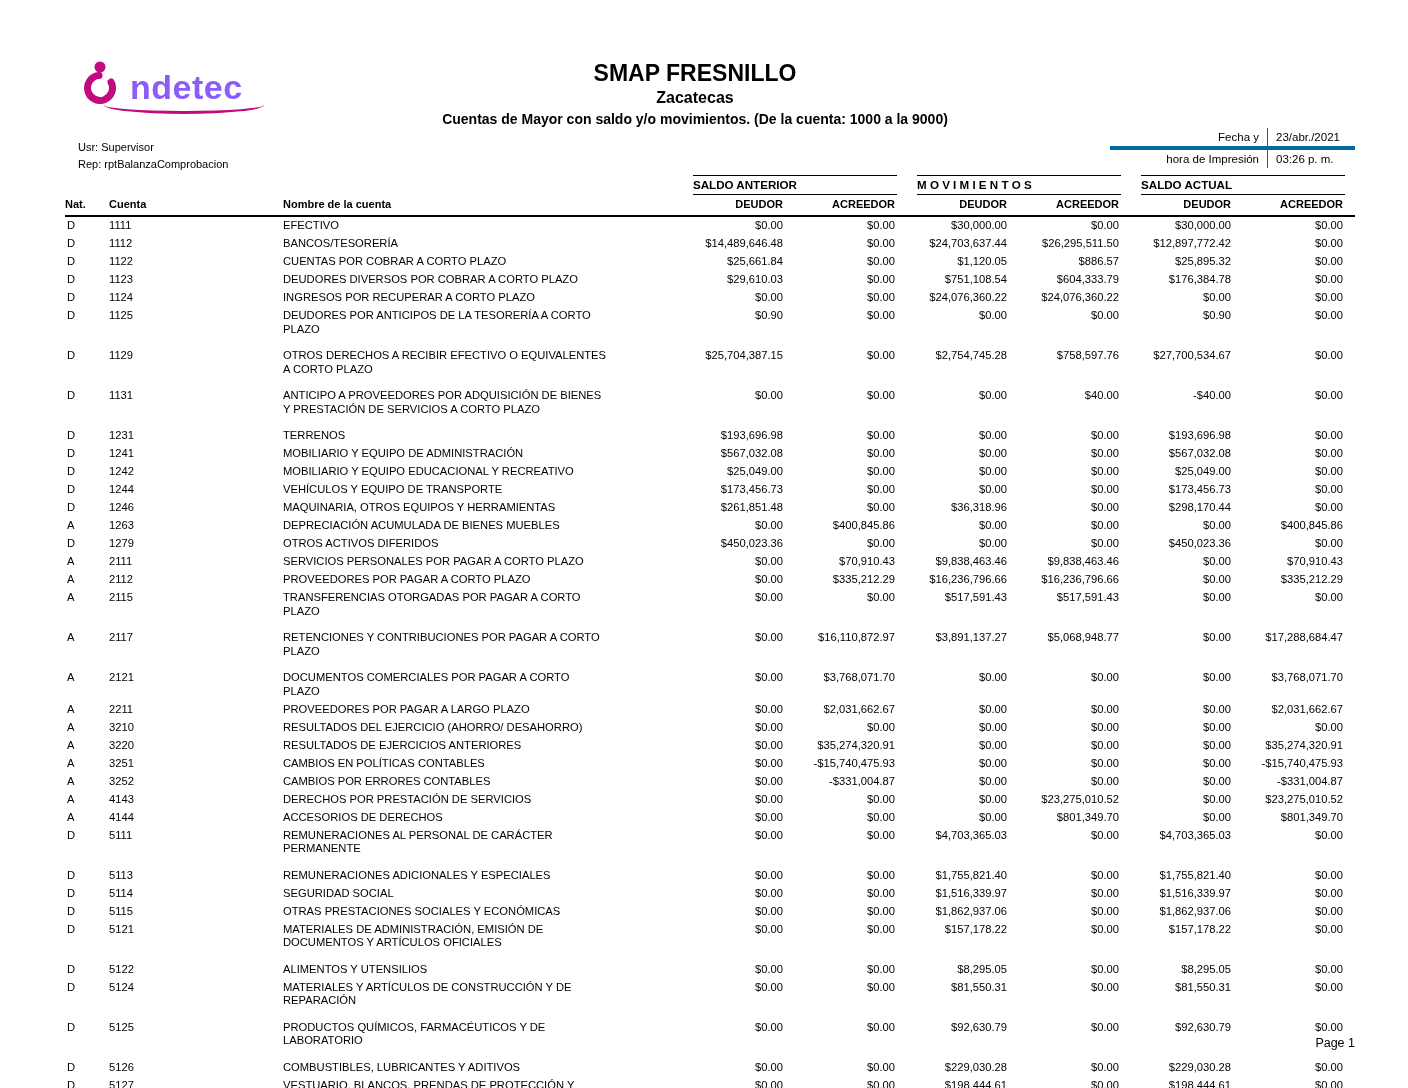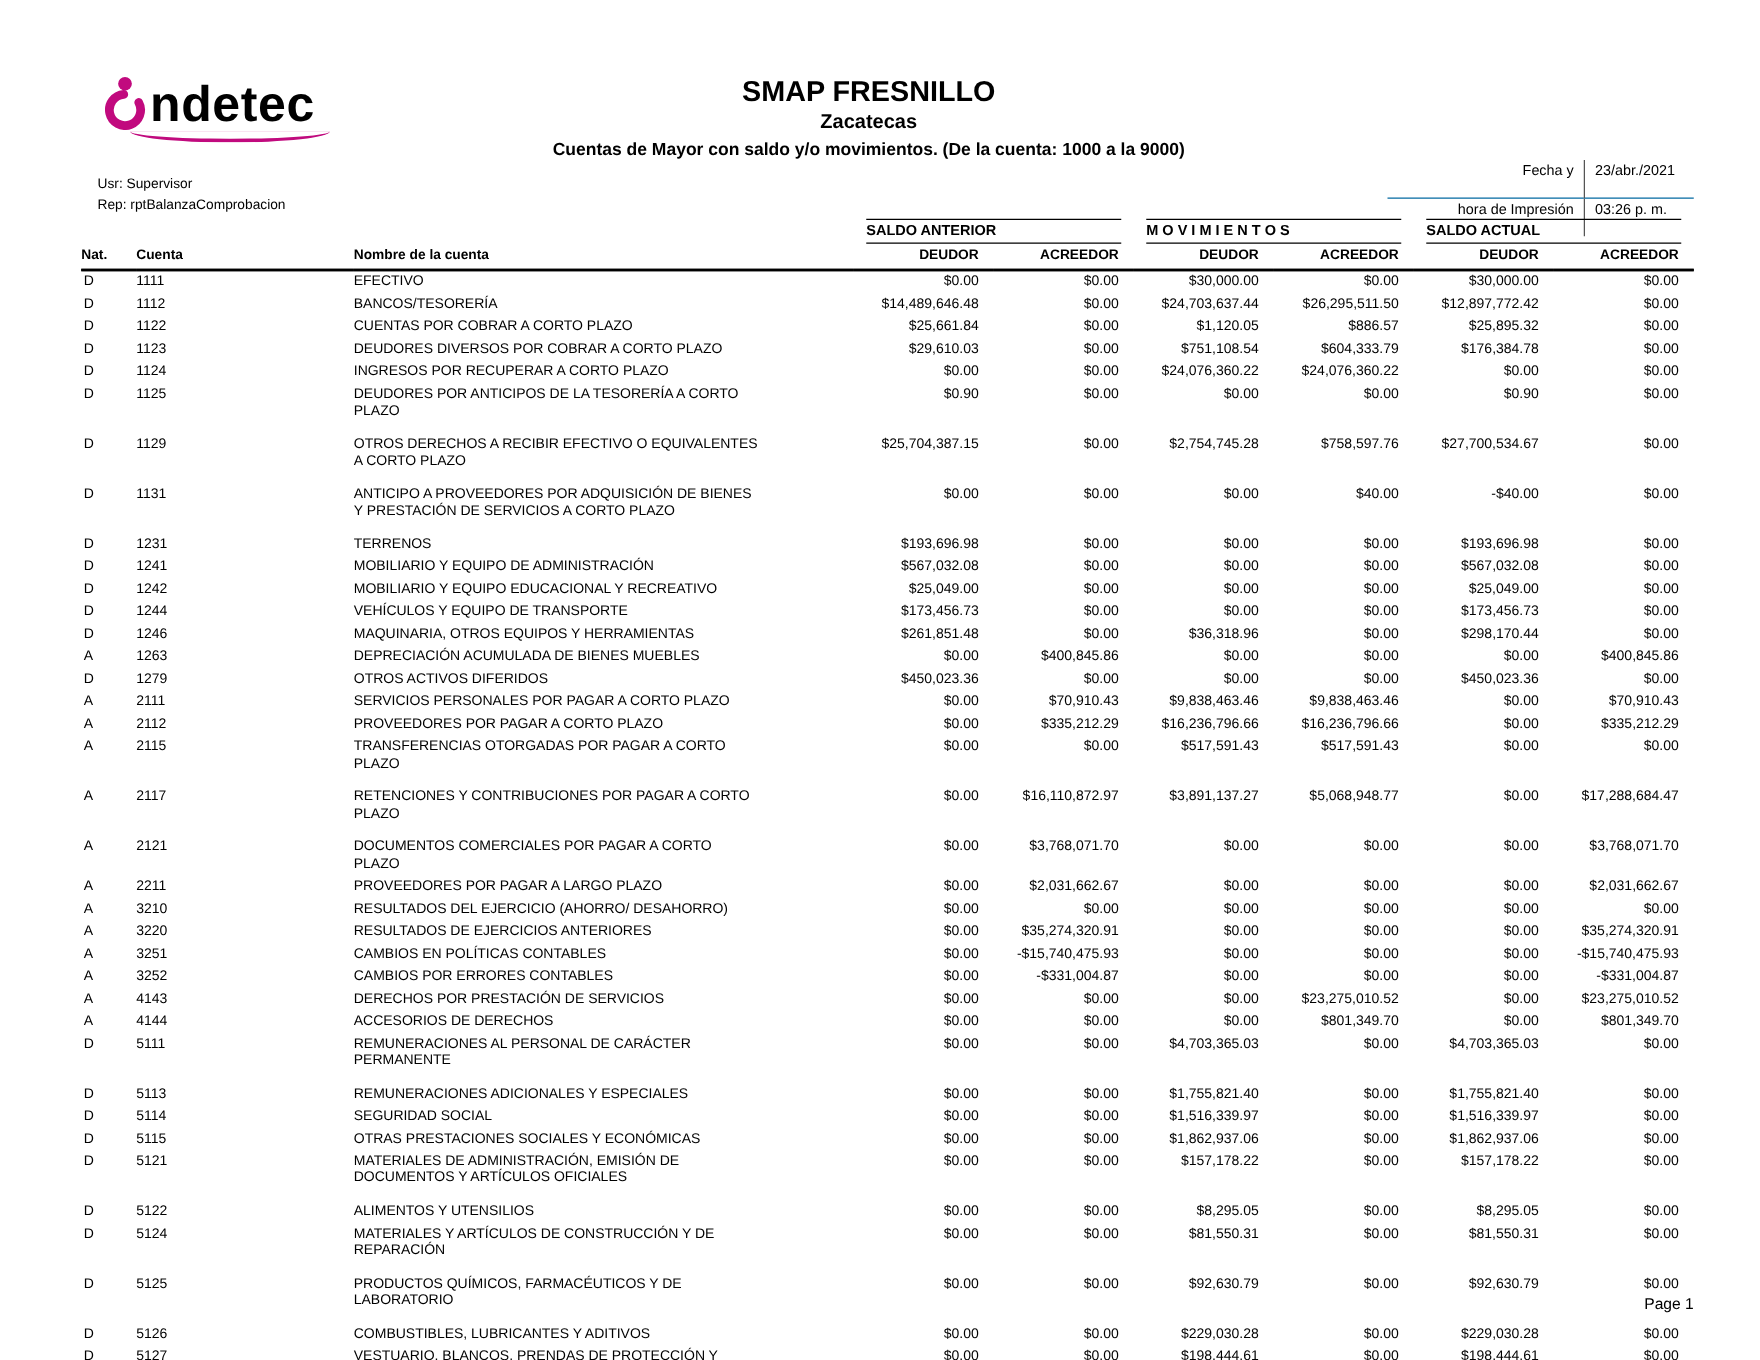--- a/index.html
+++ b/index.html
@@ -8,22 +8,22 @@
     width:1408px; height:1088px;
     font-family:"Liberation Sans","DejaVu Sans",sans-serif;
     color:#000;
   }
   .page { position:relative; width:1408px; height:1088px; background:#fff; overflow:hidden; }
 
   
   .logo { position:absolute; left:78px; top:60px; width:220px; }
   .logo-row { display:flex; align-items:flex-end; }
   .logo-text {
-    font-size:40px; font-weight:700; letter-spacing:0.5px;
-    color:#000000; line-height:1; margin-left:2px;
+    font-size:34px; font-weight:700; letter-spacing:0.5px;
+    color:#8b5cf6; line-height:1; margin-left:12px;
   }
   .logo-swoosh {
     margin-left:26px; margin-top:1px;
     width:160px; height:9px;
     border-bottom:3.5px solid #c10a7e;
     border-radius:50% / 0 0 100% 100%;
   }
 
   
   .title-block { position:absolute; left:330px; top:60px; width:730px; text-align:center; }
@@ -32,22 +32,22 @@
   .report-title    { font-size:15px; font-weight:700; line-height:23px; margin-top:2px; }
   .report-subtitle { font-size:14px; font-weight:700; line-height:20px; }
 
   
   .meta-block {
     position:absolute; right:53px; top:128px; width:245px;
     font-size:11.5px;
     display:grid; grid-template-columns:1fr 88px;
   }
   .meta-block .m-label { text-align:right; padding:3px 8px 3px 0; }
-  .meta-block .m-value { padding:3px 0 15px 8px; border-left:1px solid #555; }
-  .meta-block .row1 { border-bottom:1px solid #0369a1; }
+  .meta-block .m-value { padding:3px 0 3px 8px; border-left:1px solid #555; }
+  .meta-block .row1 { border-bottom:4px solid #0369a1; }
 
   
   .user-block { position:absolute; left:78px; top:139px; font-size:11px; line-height:17px; }
 
   
   table.report {
     position:absolute; left:65px; top:175px;
     width:1290px; border-collapse:collapse; table-layout:fixed;
   }
   table.report th, table.report td { font-size:11.2px; line-height:13.5px; }

